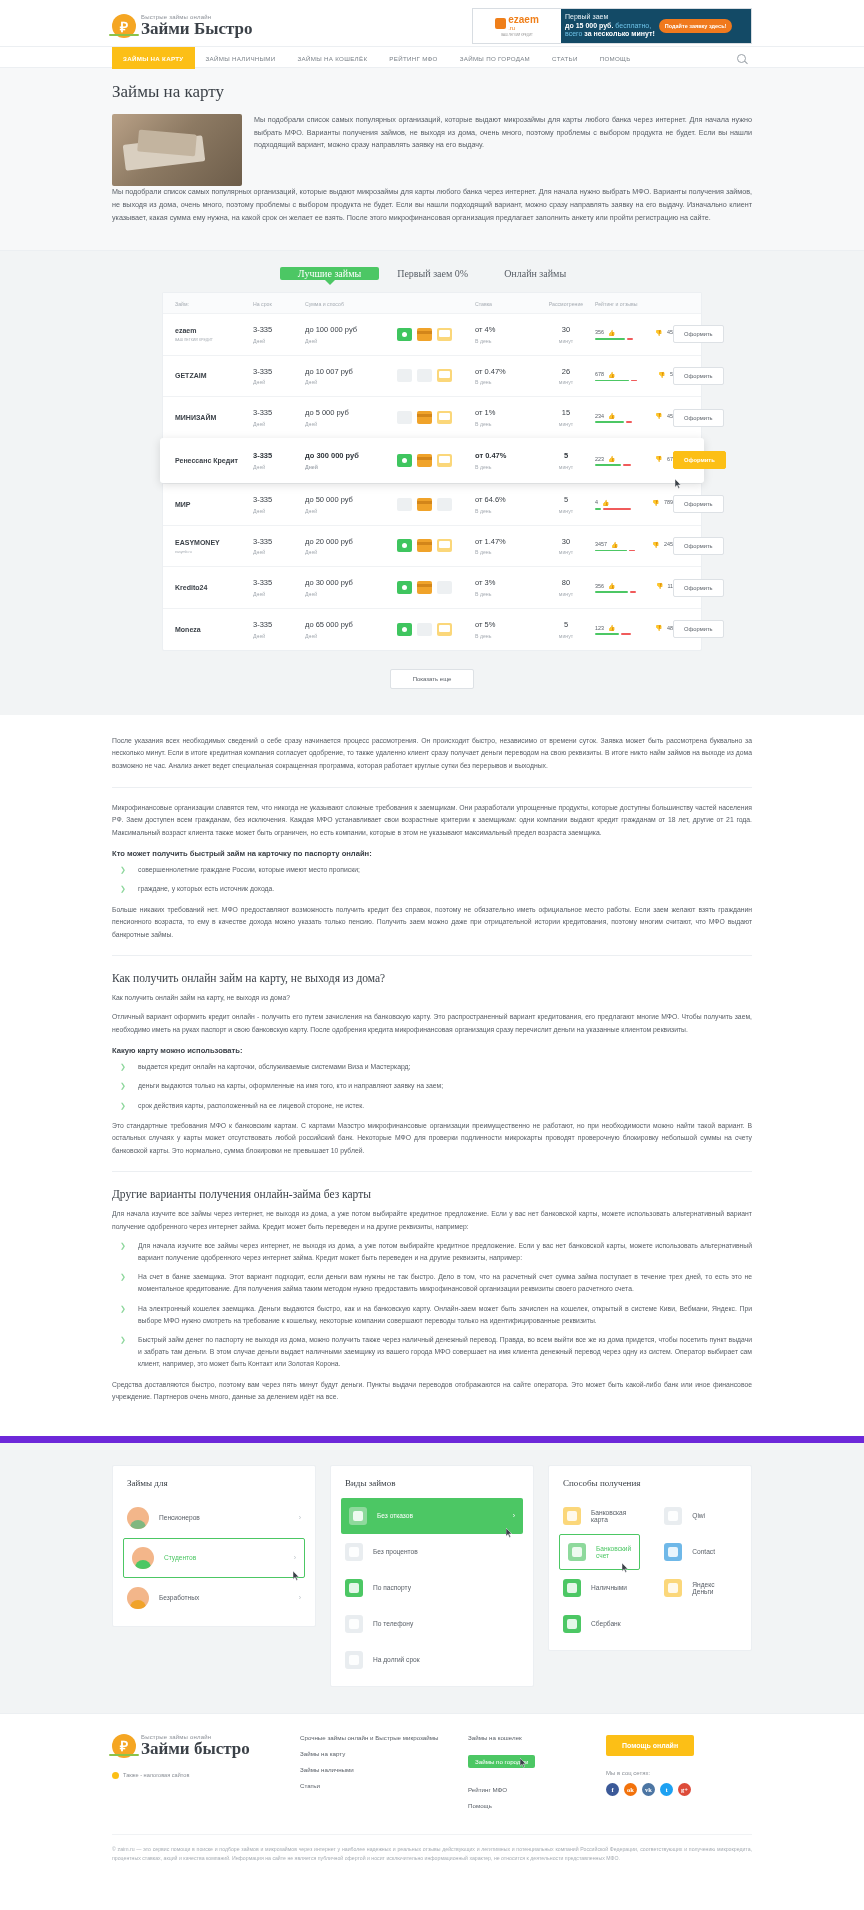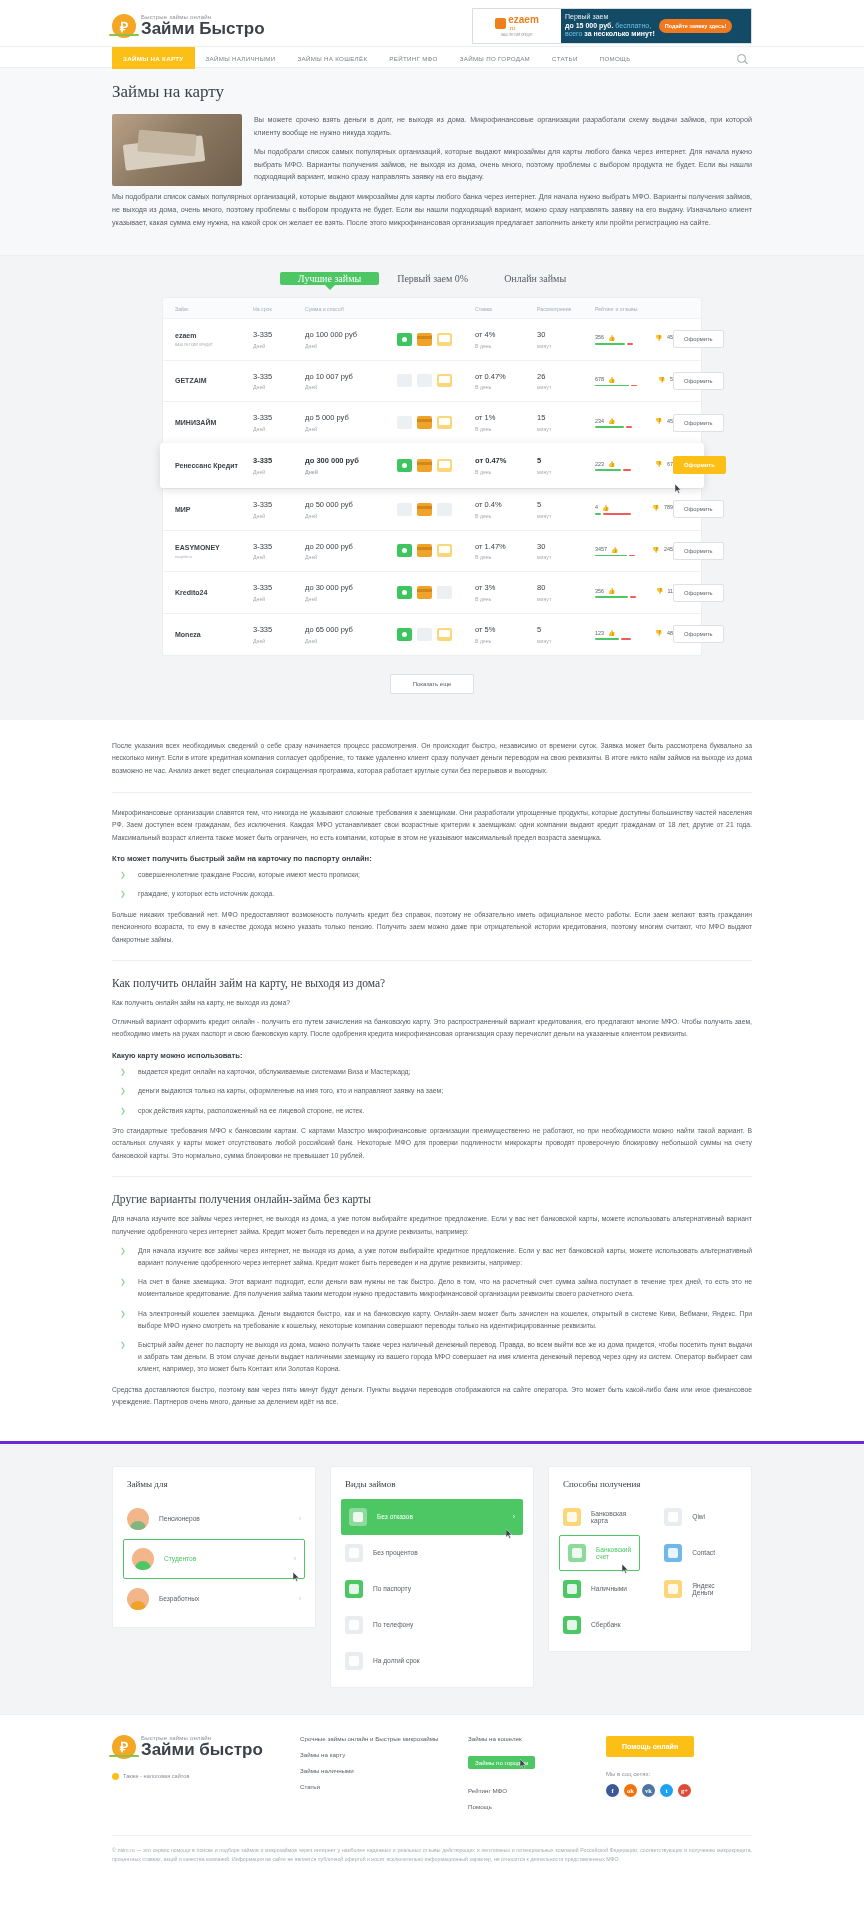--- a/index.html
+++ b/index.html
@@ -31,21 +31,21 @@
     font-family: "Liberation Serif", serif;
     position: relative;
   }
   .logo-mark::after {
     content: ""; position: absolute; left: -3px; bottom: 2px;
     width: 30px; height: 2px; background: #8bc34a; border-radius: 1px;
   }
   .logo-text-top { font-size: 6px; color: #8a8f96; letter-spacing: .2px; }
   .logo-text-main {
     font-size: 17px; font-weight: bold; color: #3b4148;
-    font-family: Liberation Sans, sans-serif; line-height: 1.05;
+    font-family: Liberation Serif, serif; line-height: 1.05;
   }
 
   .banner {
     width: 280px; height: 36px; display: flex; align-items: stretch;
     border: 1px solid #d8dde2; overflow: hidden;
   }
   .banner-left {
     background: #fff; width: 88px; display: flex; flex-direction: column;
     align-items: center; justify-content: center;
   }
@@ -148,21 +148,21 @@
     border-top: none;
   }
   .t-row.featured .c-amount, .t-row.featured .c-term-big,
   .t-row.featured .c-rate-big, .t-row.featured .c-rev-big { font-weight: bold; color: #2f353b; }
 
   .c-logo   { width: 78px; flex: none; }
   .c-term   { width: 52px; flex: none; }
   .c-amount { width: 92px; flex: none; }
   .c-icons  { width: 78px; flex: none; display: flex; gap: 5px; align-items: center; }
   .c-rate   { width: 62px; flex: none; }
-  .c-rev    { width: 58px; flex: none; }
+  .c-rev    { width: 58px; flex: none; text-align: center; }
   .c-rating { width: 78px; flex: none; }
   .c-btn    { flex: 1; display: flex; justify-content: flex-end; }
 
   .big { font-size: 7.5px; color: #3b4148; line-height: 1.3; }
   .small { font-size: 5.2px; color: #a6acb3; margin-top: 3px; }
 
   .pay-ic { width: 15px; height: 13px; border-radius: 2px; position: relative; }
   .ic-cash { background: #3fc55f; }
   .ic-cash::after { content:""; position:absolute; left:5px; top:4px; width:5px; height:5px; border-radius:50%; background:#fff; }
   .ic-card { background: #f0a32a; }
@@ -209,21 +209,21 @@
   ul.chev li {
     position: relative; padding-left: 26px; font-size: 6.8px;
     line-height: 1.8; color: #5a6068; margin-bottom: 7px; text-align: justify;
   }
   ul.chev li::before {
     content: "\276F"; position: absolute; left: 8px; top: 0;
     color: #8dd79c; font-size: 7px;
   }
 
   
-  .cards-section { background: #f2f4f5; padding: 22px 0 26px 0; border-top: 3px solid #6d28d9; }
+  .cards-section { background: #f2f4f5; padding: 22px 0 26px 0; border-top: 7px solid #6d28d9; }
   .cards { width: 640px; margin: 0 auto; display: flex; gap: 14px; align-items: flex-start; }
   .card {
     background: #fff; border: 1px solid #eceff2; border-radius: 2px;
     padding: 12px 0 8px 0; flex: 1;
   }
   .card-title {
     font-family: "Liberation Serif", serif; font-size: 9px; color: #3b4148;
     padding: 0 14px 10px 14px;
   }
   .card-item {
@@ -350,21 +350,20 @@
       </div>
     </div>
   </div>
 
   <div class="hero-wrap">
     <div class="container">
       <h1 class="page-title">Займы на карту</h1>
       <div class="intro">
         <div class="intro-photo"></div>
         <div class="intro-text">
-          <p>Вы можете срочно взять деньги в долг, не выходя из дома. Микрофинансовые организации разработали схему выдачи займов, при которой клиенту вообще не нужно никуда ходить.</p>
           <p>Мы подобрали список самых популярных организаций, которые выдают микрозаймы для карты любого банка через интернет. Для начала нужно выбрать МФО. Варианты получения займов, не выходя из дома, очень много, поэтому проблемы с выбором продукта не будет. Если вы нашли подходящий вариант, можно сразу направлять заявку на его выдачу.</p>
         </div>
       </div>
       <div class="body-text">
         <p>Мы подобрали список самых популярных организаций, которые выдают микрозаймы для карты любого банка через интернет. Для начала нужно выбрать МФО. Варианты получения займов, не выходя из дома, очень много, поэтому проблемы с выбором продукта не будет. Если вы нашли подходящий вариант, можно сразу направлять заявку на его выдачу. Изначально клиент указывает, какая сумма ему нужна, на какой срок он желает ее взять. После этого микрофинансовая организация предлагает заполнить анкету или пройти регистрацию на сайте.</p>
       </div>
     </div>
   </div>
 
   <div class="tabs-wrap">
@@ -577,21 +576,21 @@
     <div class="c-amount">
       <div class="big c-amount">до 50 000 руб</div>
       <div class="small">Дней</div>
     </div>
     <div class="c-icons">
               <span class="pay-ic ic-off"></span>
               <span class="pay-ic ic-card"></span>
               <span class="pay-ic ic-off"></span>
             </div>
     <div class="c-rate">
-      <div class="big c-rate-big">от 0.4%</div>
+      <div class="big c-rate-big">от 64.6%</div>
       <div class="small">В день</div>
     </div>
     <div class="c-rev">
       <div class="big c-rev-big">5</div>
       <div class="small">минут</div>
     </div>
     <div class="c-rating">
       <div class="rating-row">
         <span class="rating-up">4</span>
         <span class="thumb-up">👍</span>

